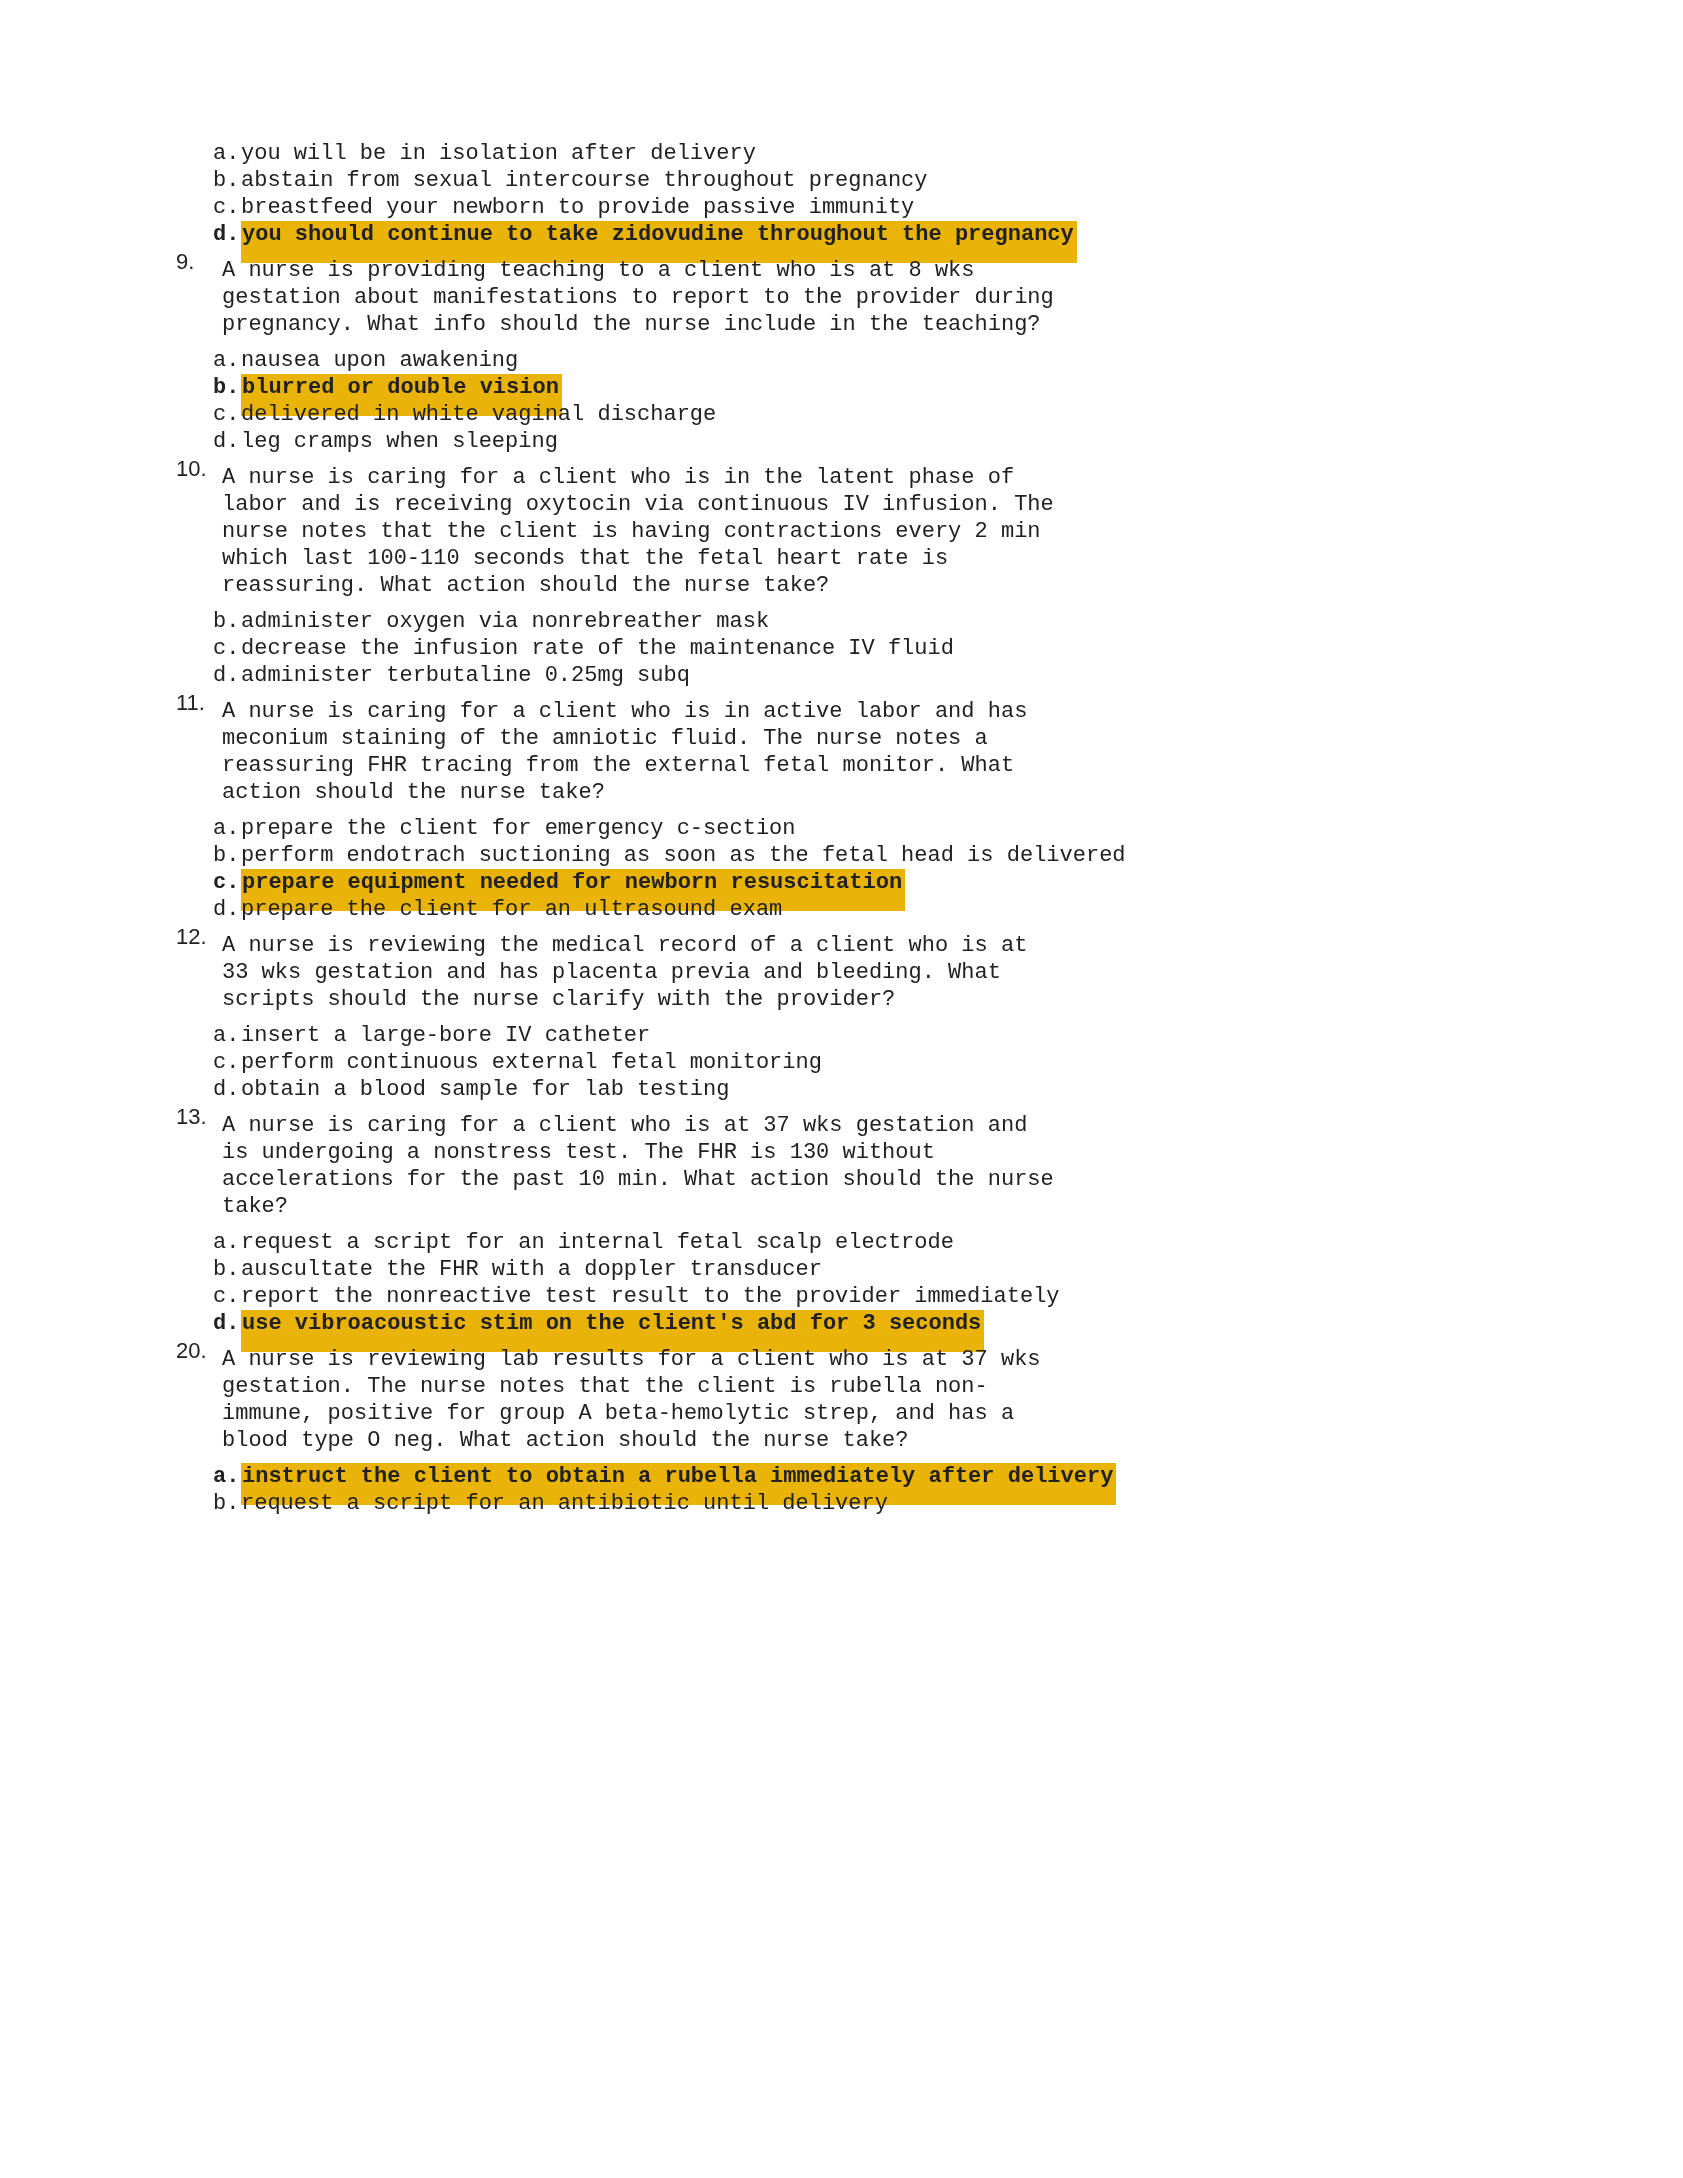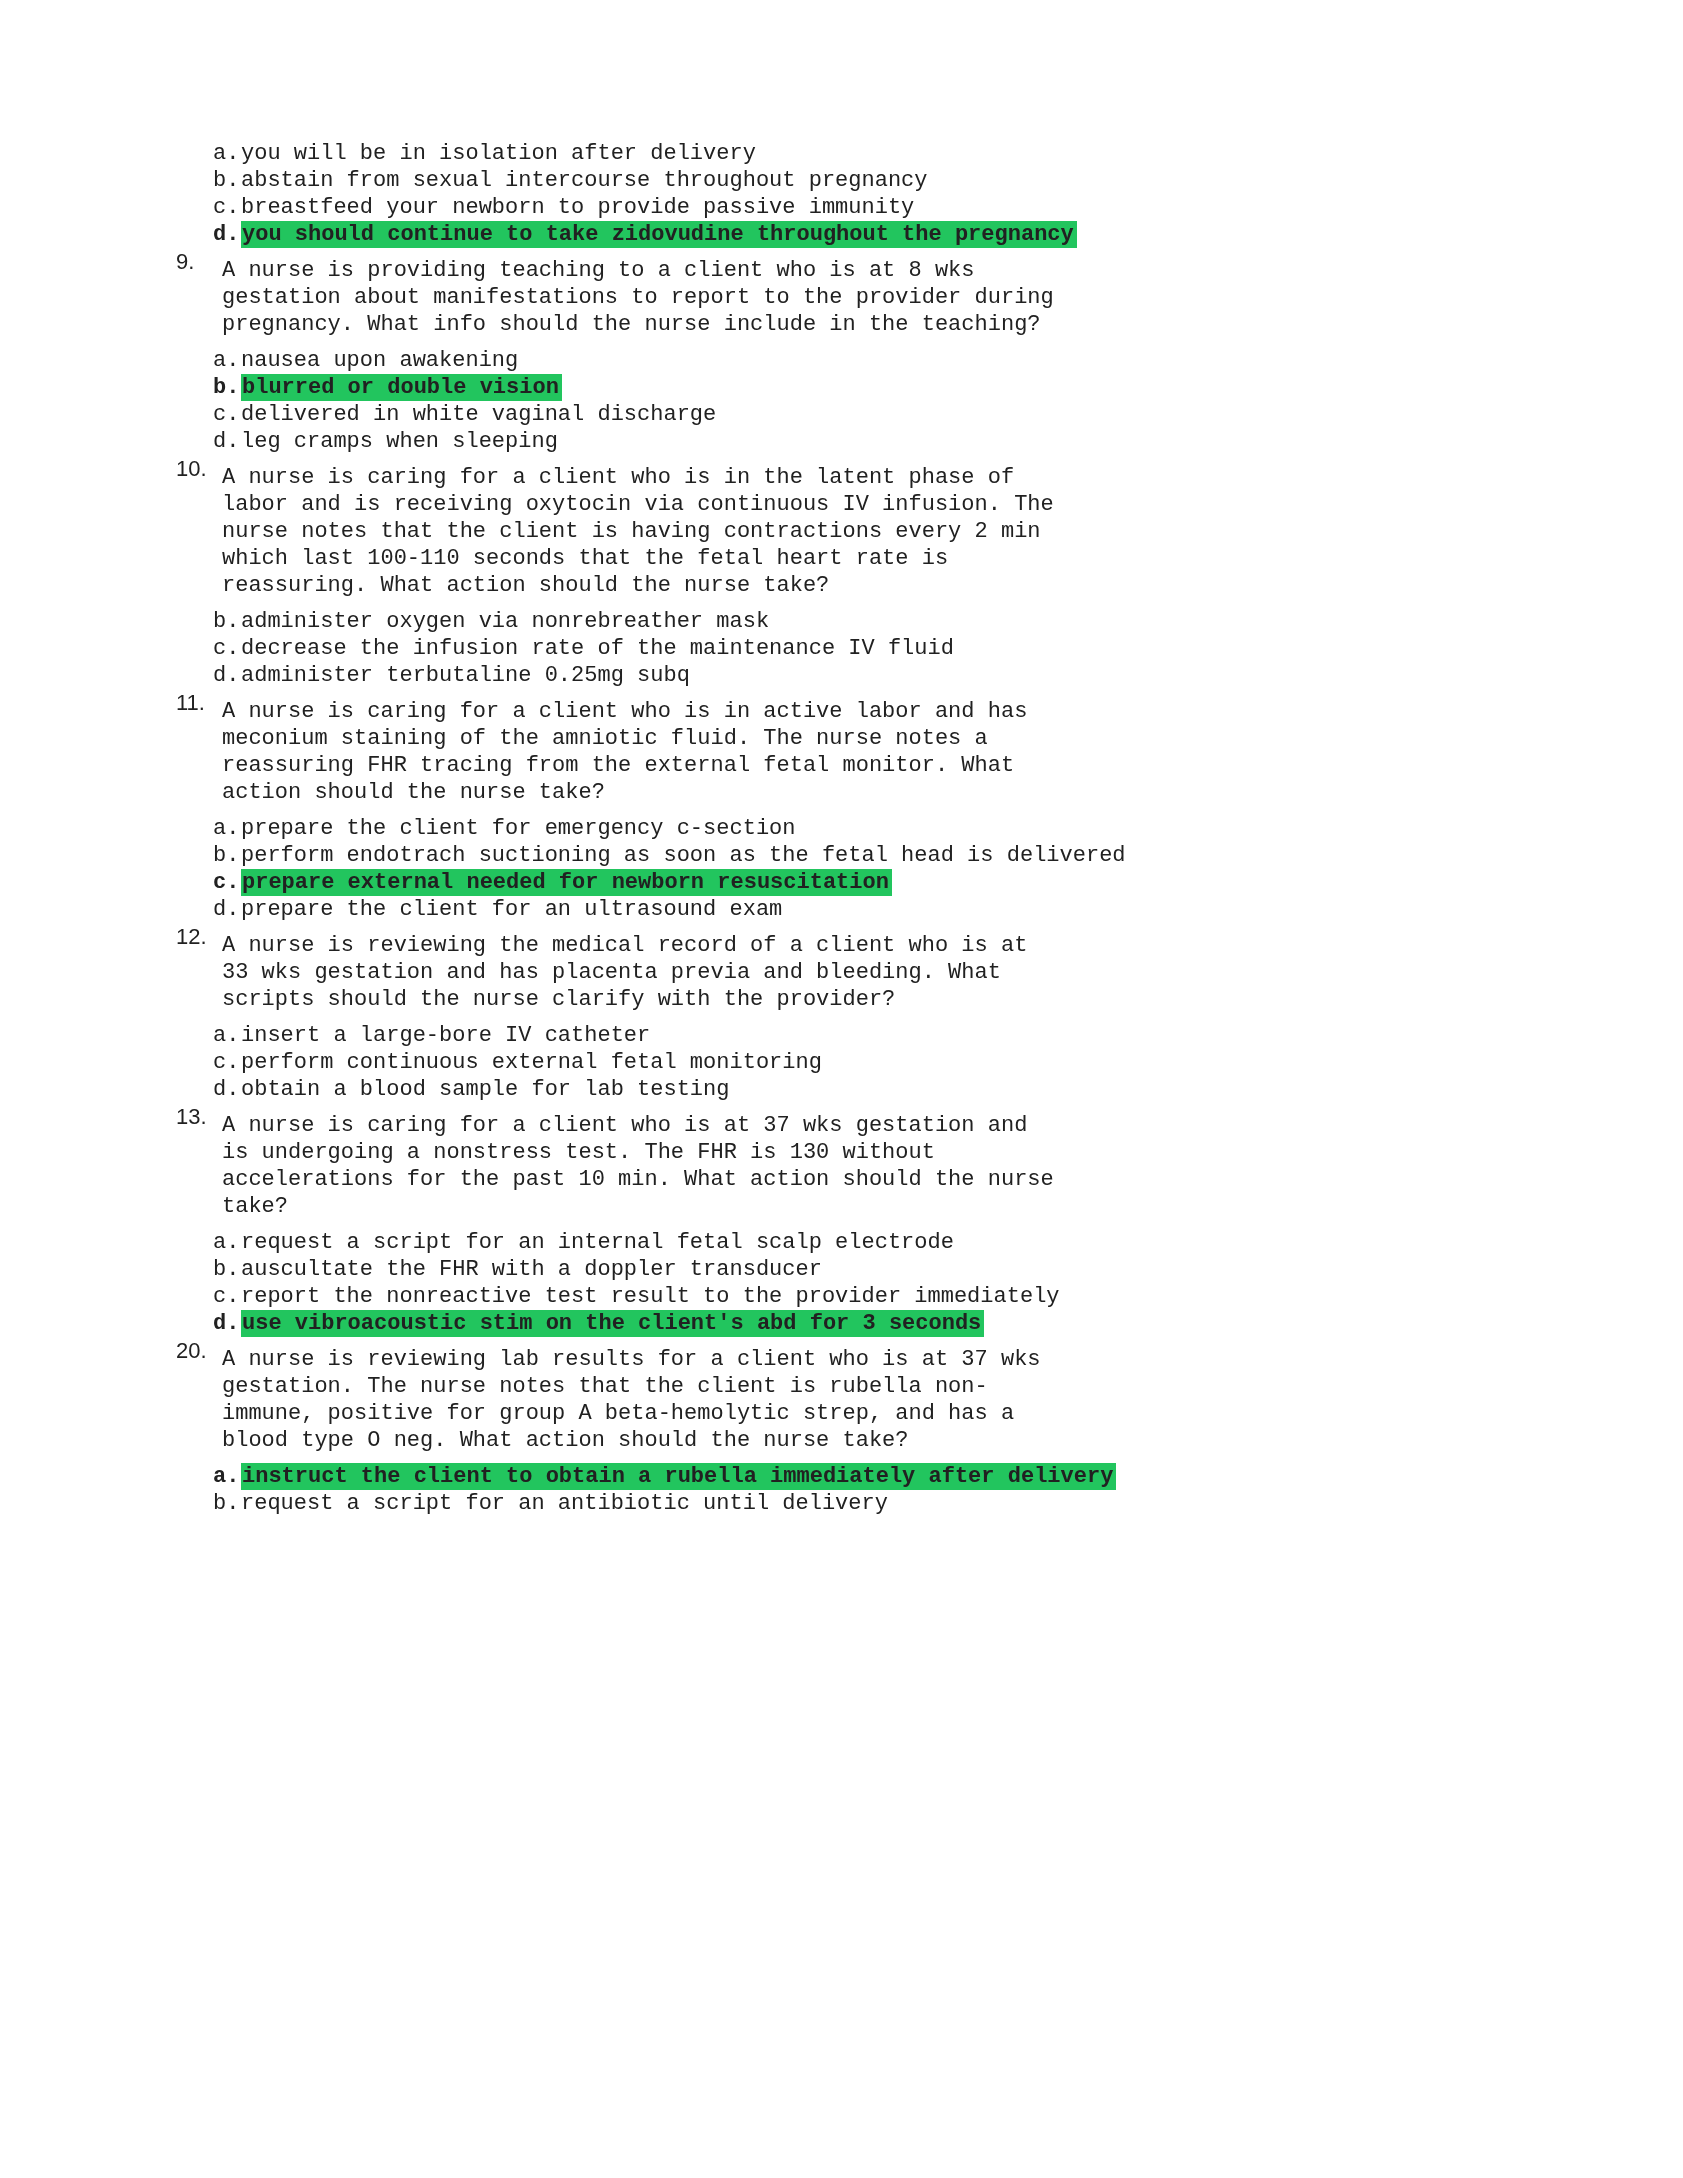--- a/index.html
+++ b/index.html
@@ -41,22 +41,22 @@
   }
   .option .letter {
     display: inline-block;
     min-width: 28px;
   }
   .option.correct .letter,
   .option.correct .text {
     font-weight: bold;
   }
   .option.correct .text {
-    background: #22c55e;
-    padding: 1px 3px 1px 1px;
+    background: #eab308;
+    padding: 1px 3px 16px 1px;
   }
 </style>
 </head>
 <body>
 
 <div class="doc">
     <div class="question">
       <div class="num"></div>
       <div class="content">
         <div class="option"><span class="letter">a.</span><span class="text">you will be in isolation after delivery</span></div>
@@ -83,21 +83,21 @@
         <div class="option"><span class="letter">c.</span><span class="text">decrease the infusion rate of the maintenance IV fluid</span></div>
         <div class="option"><span class="letter">d.</span><span class="text">administer terbutaline 0.25mg subq</span></div>
       </div>
     </div>
     <div class="question">
       <div class="num">11.</div>
       <div class="content">
         <div class="stem">A nurse is caring for a client who is in active labor and has meconium staining of the amniotic fluid. The nurse notes a reassuring FHR tracing from the external fetal monitor. What action should the nurse take?</div>
         <div class="option"><span class="letter">a.</span><span class="text">prepare the client for emergency c-section</span></div>
         <div class="option"><span class="letter">b.</span><span class="text">perform endotrach suctioning as soon as the fetal head is delivered</span></div>
-        <div class="option correct"><span class="letter">c.</span><span class="text">prepare external needed for newborn resuscitation</span></div>
+        <div class="option correct"><span class="letter">c.</span><span class="text">prepare equipment needed for newborn resuscitation</span></div>
         <div class="option"><span class="letter">d.</span><span class="text">prepare the client for an ultrasound exam</span></div>
       </div>
     </div>
     <div class="question">
       <div class="num">12.</div>
       <div class="content">
         <div class="stem">A nurse is reviewing the medical record of a client who is at 33 wks gestation and has placenta previa and bleeding. What scripts should the nurse clarify with the provider?</div>
         <div class="option"><span class="letter">a.</span><span class="text">insert a large-bore IV catheter</span></div>
         <div class="option"><span class="letter">c.</span><span class="text">perform continuous external fetal monitoring</span></div>
         <div class="option"><span class="letter">d.</span><span class="text">obtain a blood sample for lab testing</span></div>

